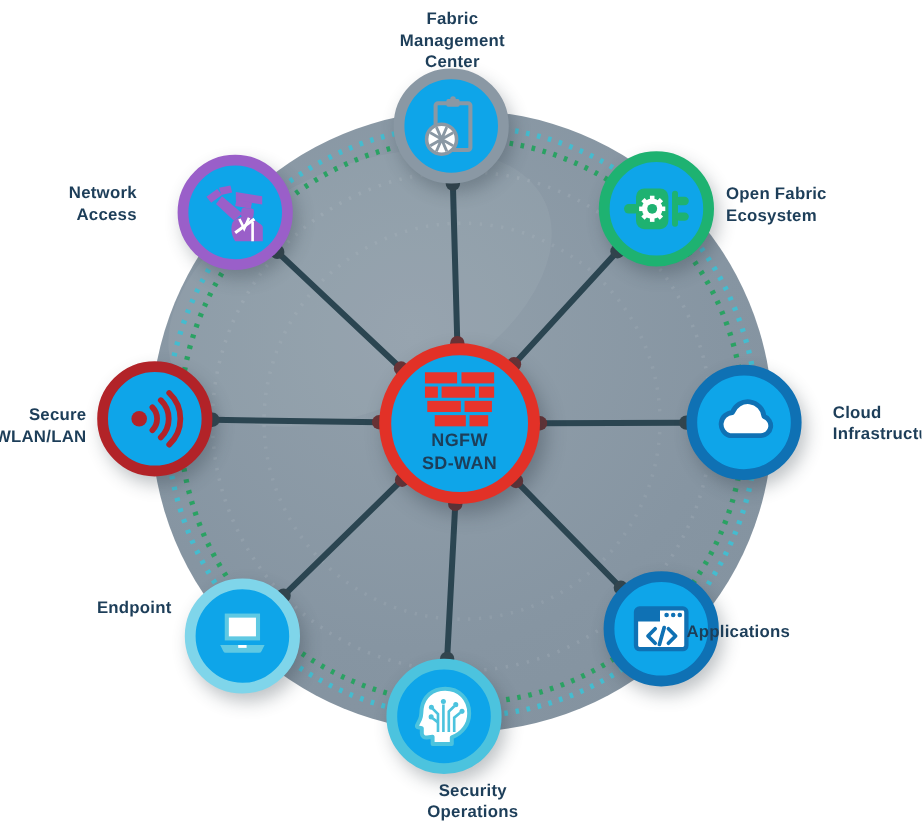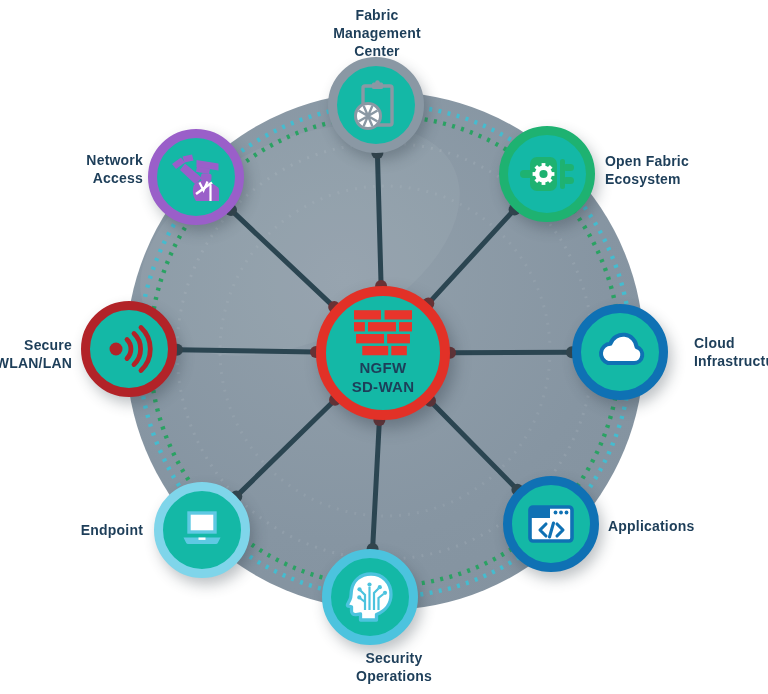--- a/index.html
+++ b/index.html
@@ -4,21 +4,21 @@
 <style>
   html,body { margin:0; padding:0; background:#fff; }
   .stage {
     position:relative; width:768px; height:694px; overflow:hidden;
     background:#ffffff;
     font-family:"Liberation Sans", sans-serif;
   }
   .base { position:absolute; left:0; top:0; }
   .node {
     position:absolute; width:96px; height:96px; border-radius:50%;
-    background:#14b8a6; box-sizing:border-box; border:9px solid #888;
+    background:#0ea5e9; box-sizing:border-box; border:9px solid #888;
     display:flex; align-items:center; justify-content:center;
     box-shadow:4px 7px 14px rgba(40,52,64,.30);
   }
   .node.center {
     width:134px; height:134px; border-width:10px; flex-direction:column;
     box-shadow:5px 8px 16px rgba(40,52,64,.35);
   }
   .center-label {
     font-weight:bold; font-size:15px; line-height:1.25; color:#1d3e59;
     text-align:center; white-space:pre-line; letter-spacing:.3px; margin-top:3px;
@@ -221,22 +221,22 @@
 SD-WAN</div>
   </div>
 
   <div class="label center-x" style="left:377px; top:6px;text-align:center;">Fabric
 Management
 Center</div>
   <div class="label" style="left:605px; top:152px;">Open Fabric
 Ecosystem</div>
   <div class="label" style="left:694px; top:334px;">Cloud
 Infrastructure</div>
-  <div class="label" style="left:608px; top:517px;">Applications</div>
+  <div class="label" style="left:572px; top:517px;">Applications</div>
   <div class="label center-x" style="left:394px; top:649px;">Security
 Operations</div>
-  <div class="label right-anchor" style="right:625px; top:521px;margin-left:20px;">Endpoint</div>
+  <div class="label right-anchor" style="right:625px; top:497px;margin-left:20px;">Endpoint</div>
   <div class="label right-anchor" style="right:696px; top:336px;">Secure
 WLAN/LAN</div>
-  <div class="label right-anchor" style="right:625px; top:151px;">Network
+  <div class="label right-anchor" style="right:654px; top:151px;">Network
 Access</div>
 
 </div>
 
 </body></html>

